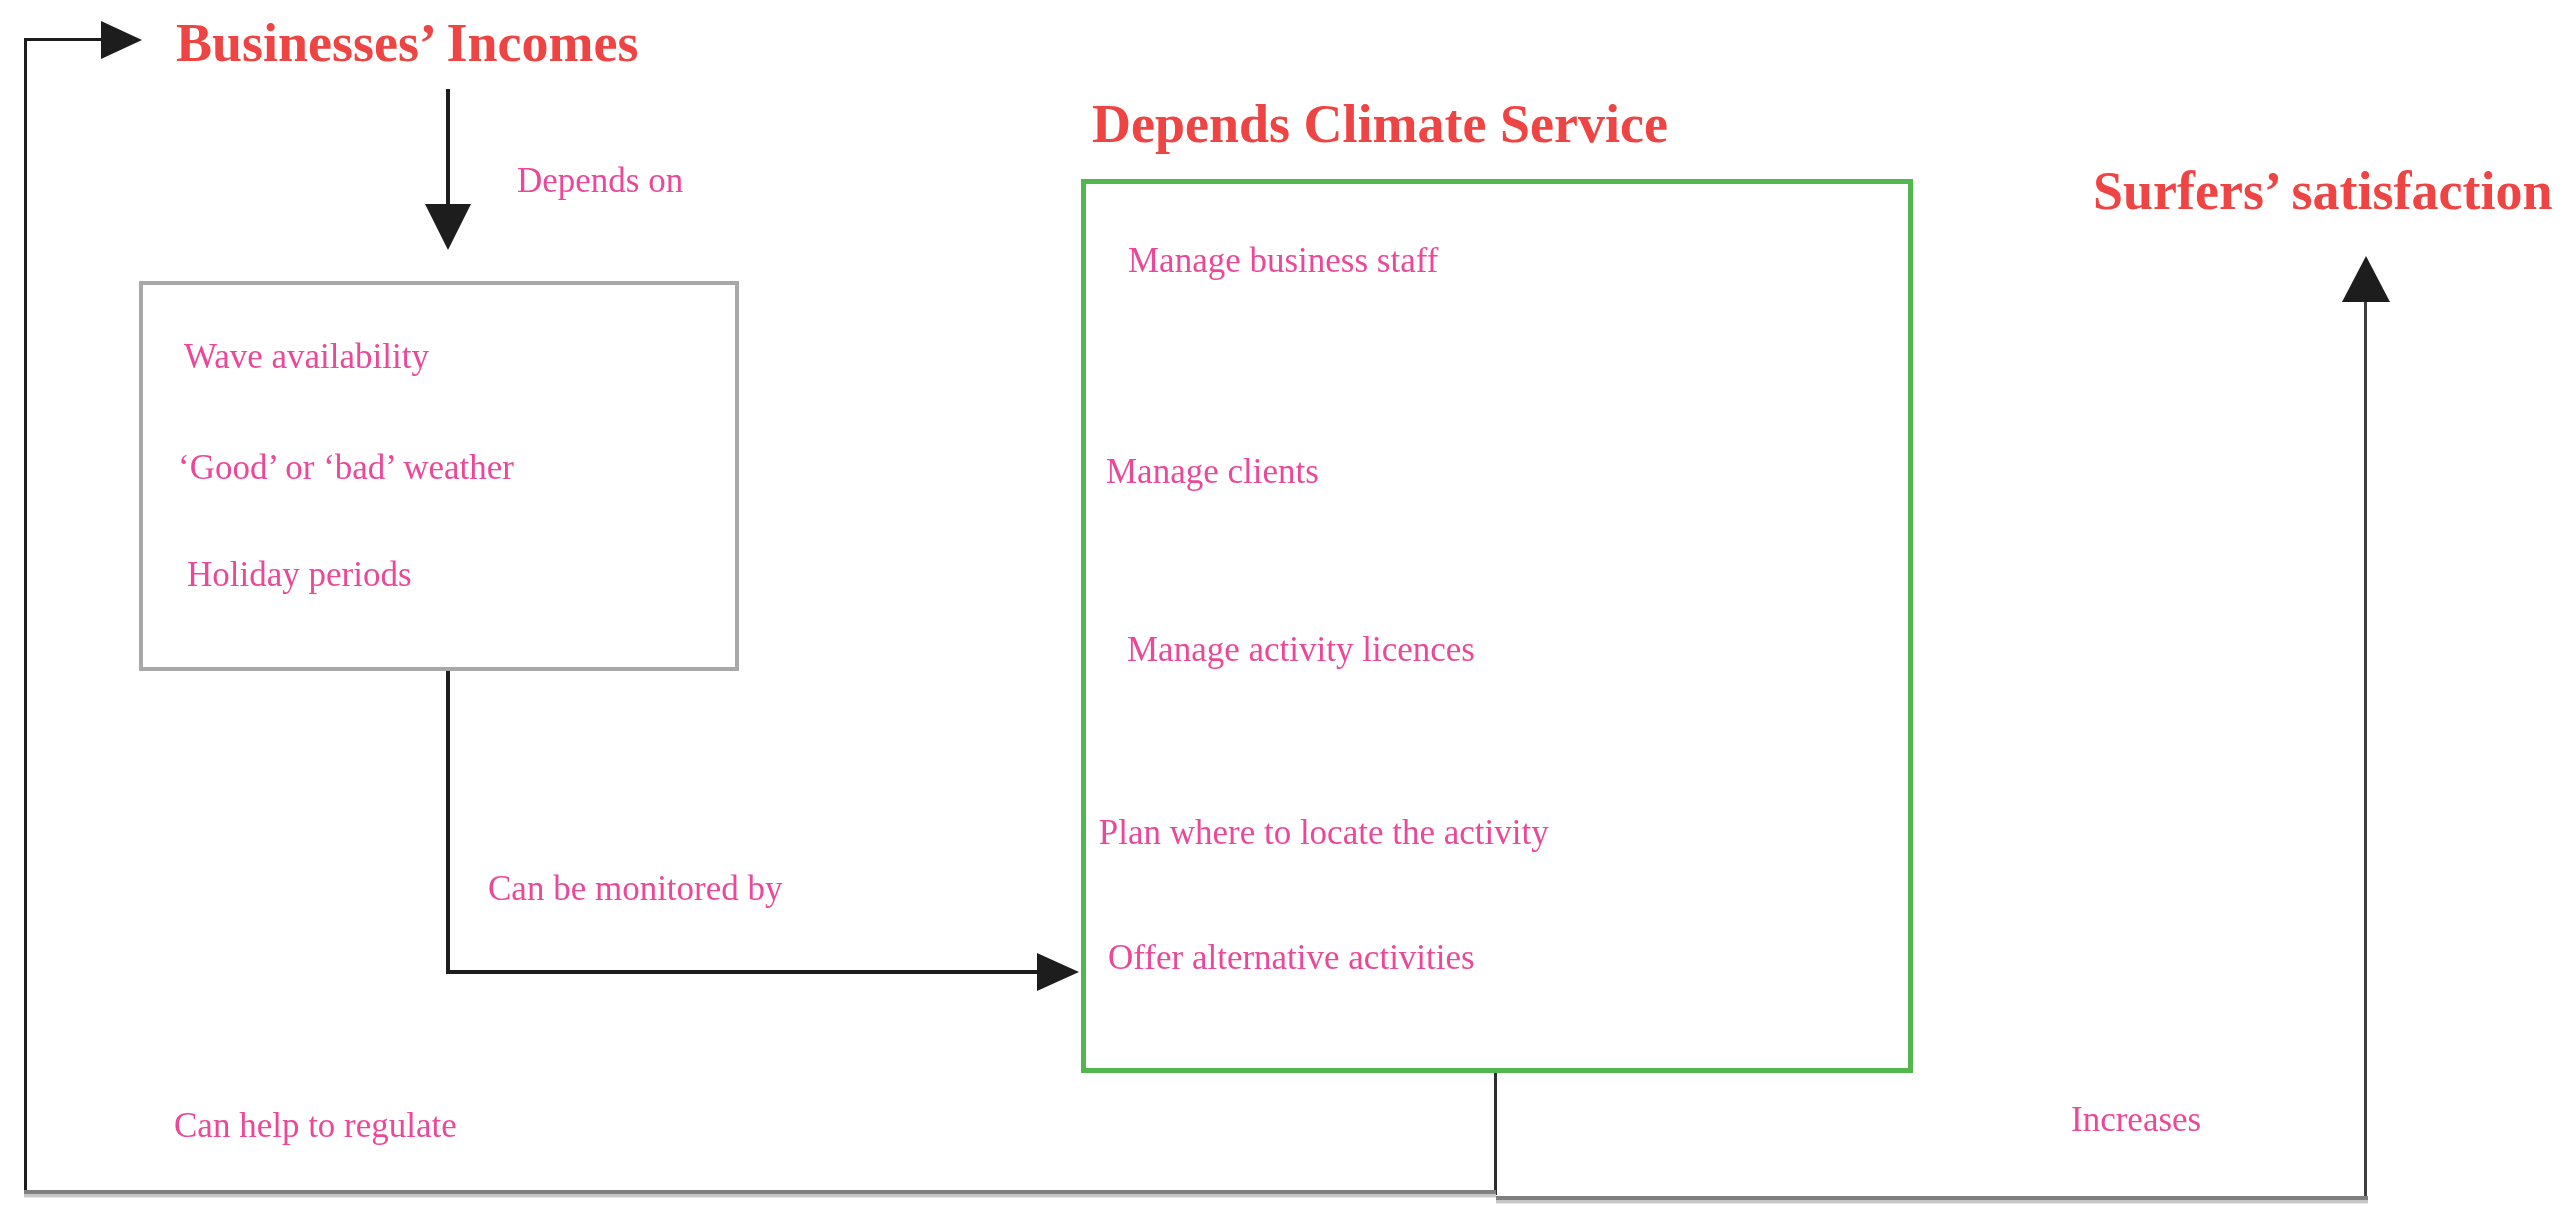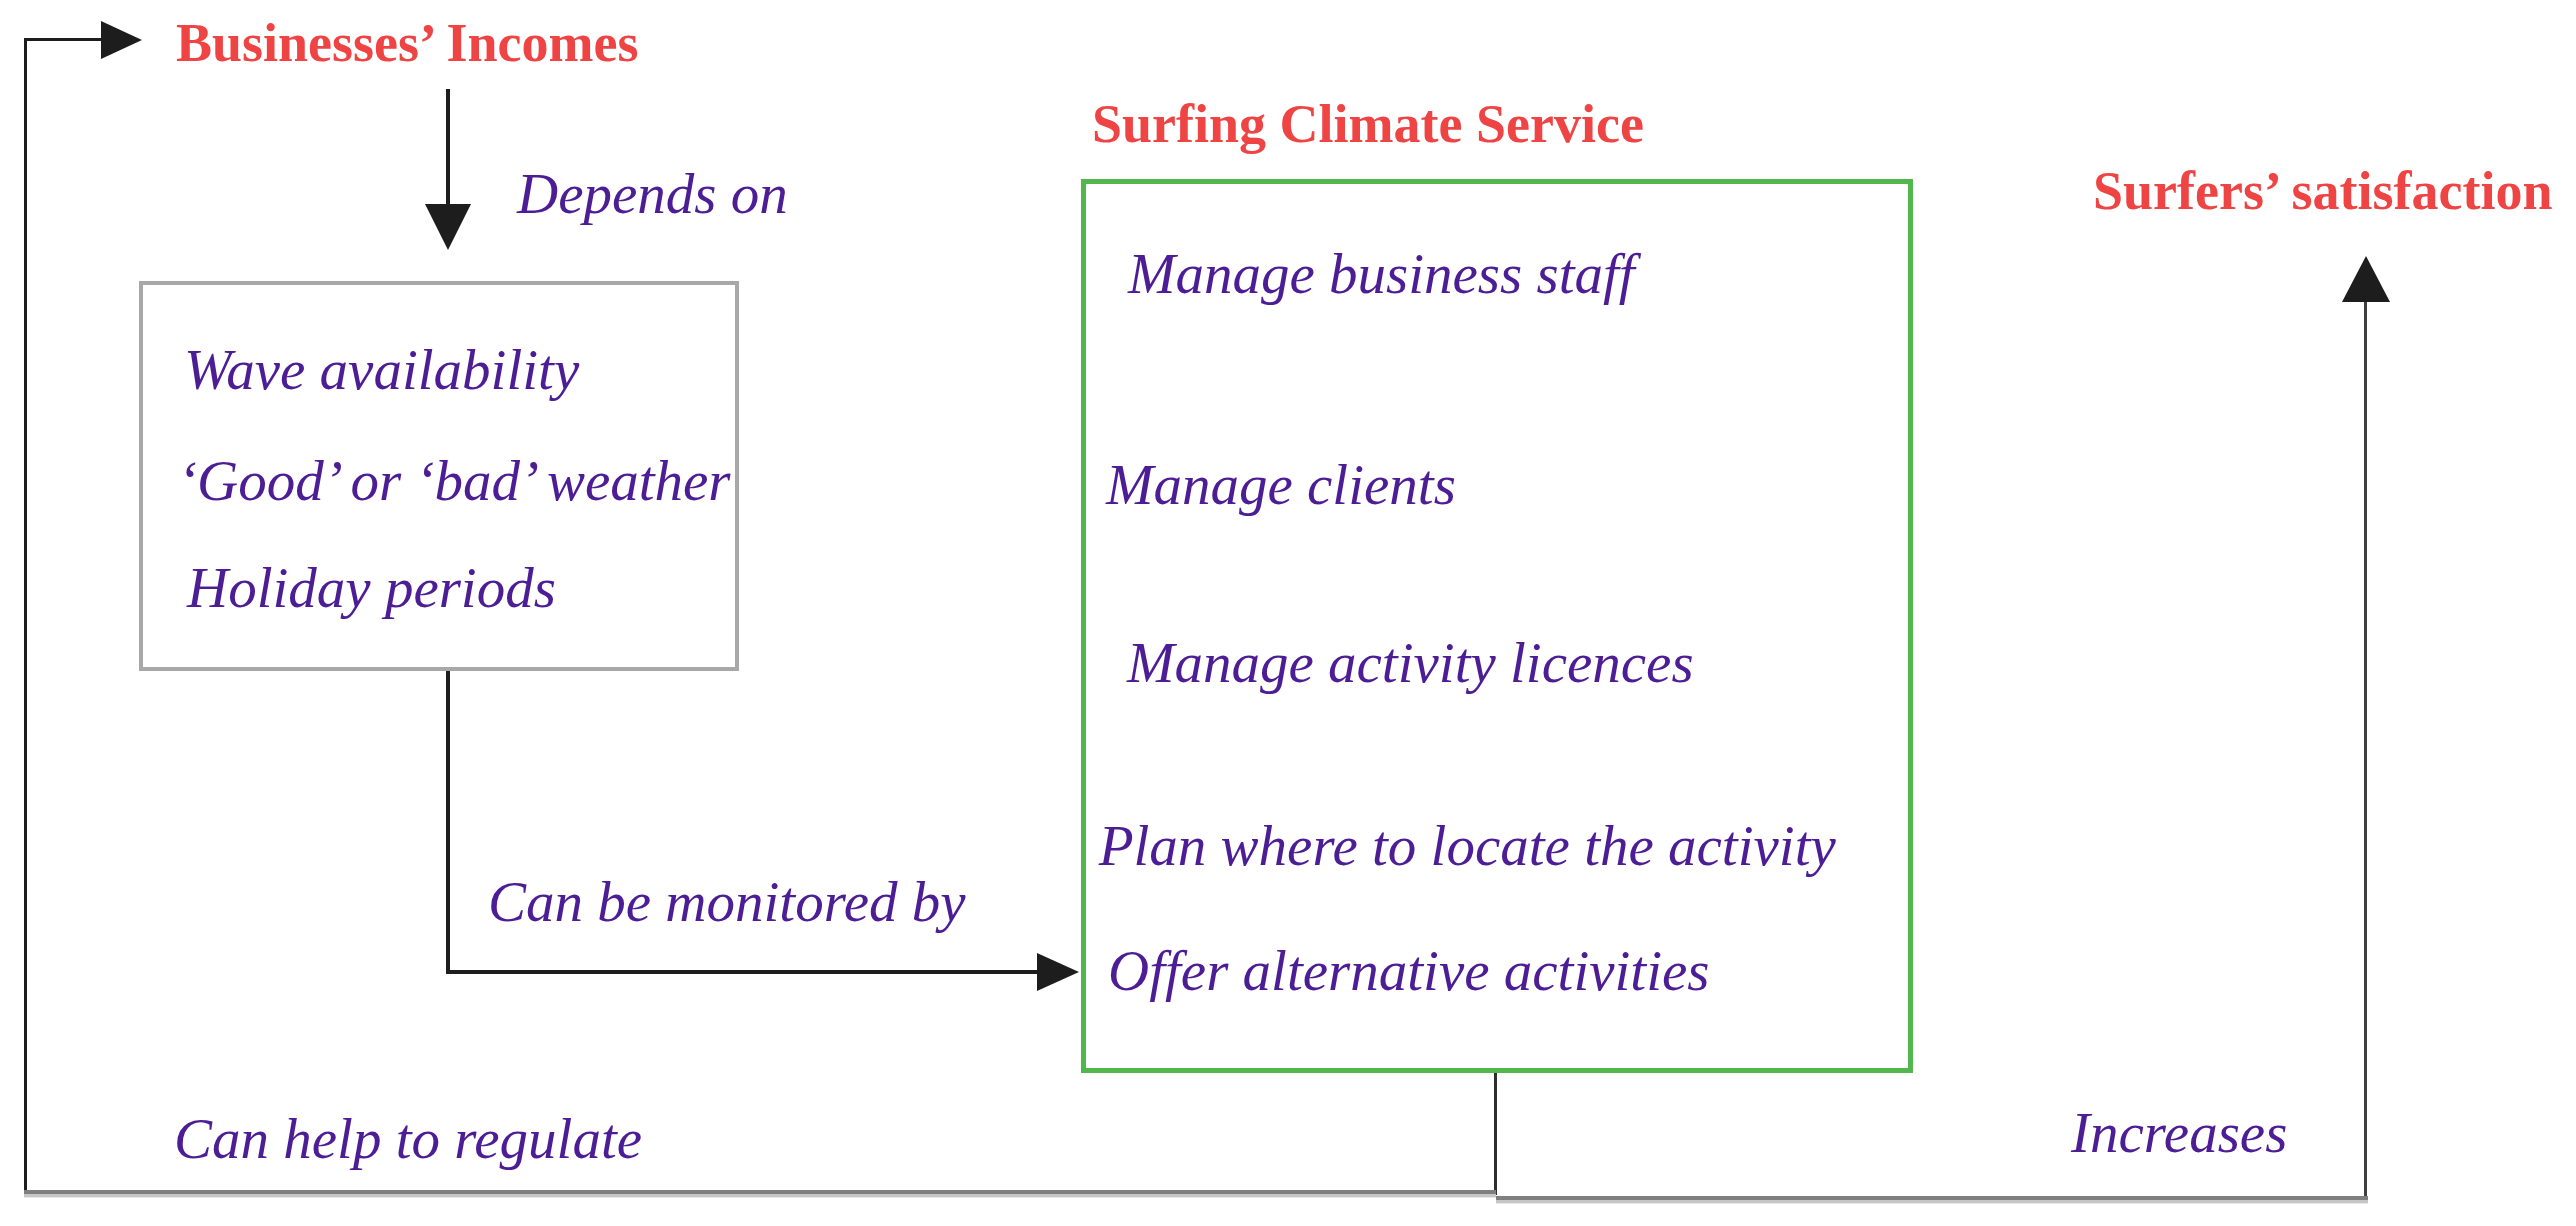--- a/index.html
+++ b/index.html
@@ -11,23 +11,22 @@
     color:#1a1a1a;
     overflow:hidden;
   }
   .abs{position:absolute;}
   
   .h-bold{
     font-size:54px;font-weight:700;line-height:1.15;white-space:nowrap;
     color:#ef4444;
   }
   .lbl{
-    font-size:57px;font-weight:400;line-height:1.2;white-space:nowrap;
-    color:#4c1d95;
-    font-style:italic;
+    font-size:35px;font-weight:400;line-height:1.2;white-space:nowrap;
+    color:#ec4899;
   }
   
   .factors-box{
     box-sizing:border-box;
     left:139px;top:281px;width:600px;height:390px;
     border:4.2px solid #a8a8a8;background:#ffffff;
   }
   .scs-box{
     box-sizing:border-box;
     left:1081px;top:179px;width:832px;height:894px;
@@ -105,21 +104,21 @@
     <div class="item lbl fi-0">Wave availability</div>
     <div class="item lbl fi-1">‘Good’ or ‘bad’ weather</div>
     <div class="item lbl fi-2">Holiday periods</div>
   </div>
 
   <div class="abs line v-monitor"></div>
   <div class="abs line h-monitor"></div>
   <div class="abs tri tri-right-mid"></div>
   <div class="abs lbl t-monitored">Can be monitored by</div>
 
-  <div class="abs h-bold t-scs-title">Surfing Climate Service</div>
+  <div class="abs h-bold t-scs-title">Depends Climate Service</div>
   <div class="abs scs-box" style="border-color: rgb(82, 184, 78);">
     <div class="item lbl si-0">Manage business staff</div>
     <div class="item lbl si-1">Manage clients</div>
     <div class="item lbl si-2">Manage activity licences</div>
     <div class="item lbl si-3">Plan where to locate the activity</div>
     <div class="item lbl si-4">Offer alternative activities</div>
   </div>
 
   <div class="abs line v-greendrop"></div>
 

